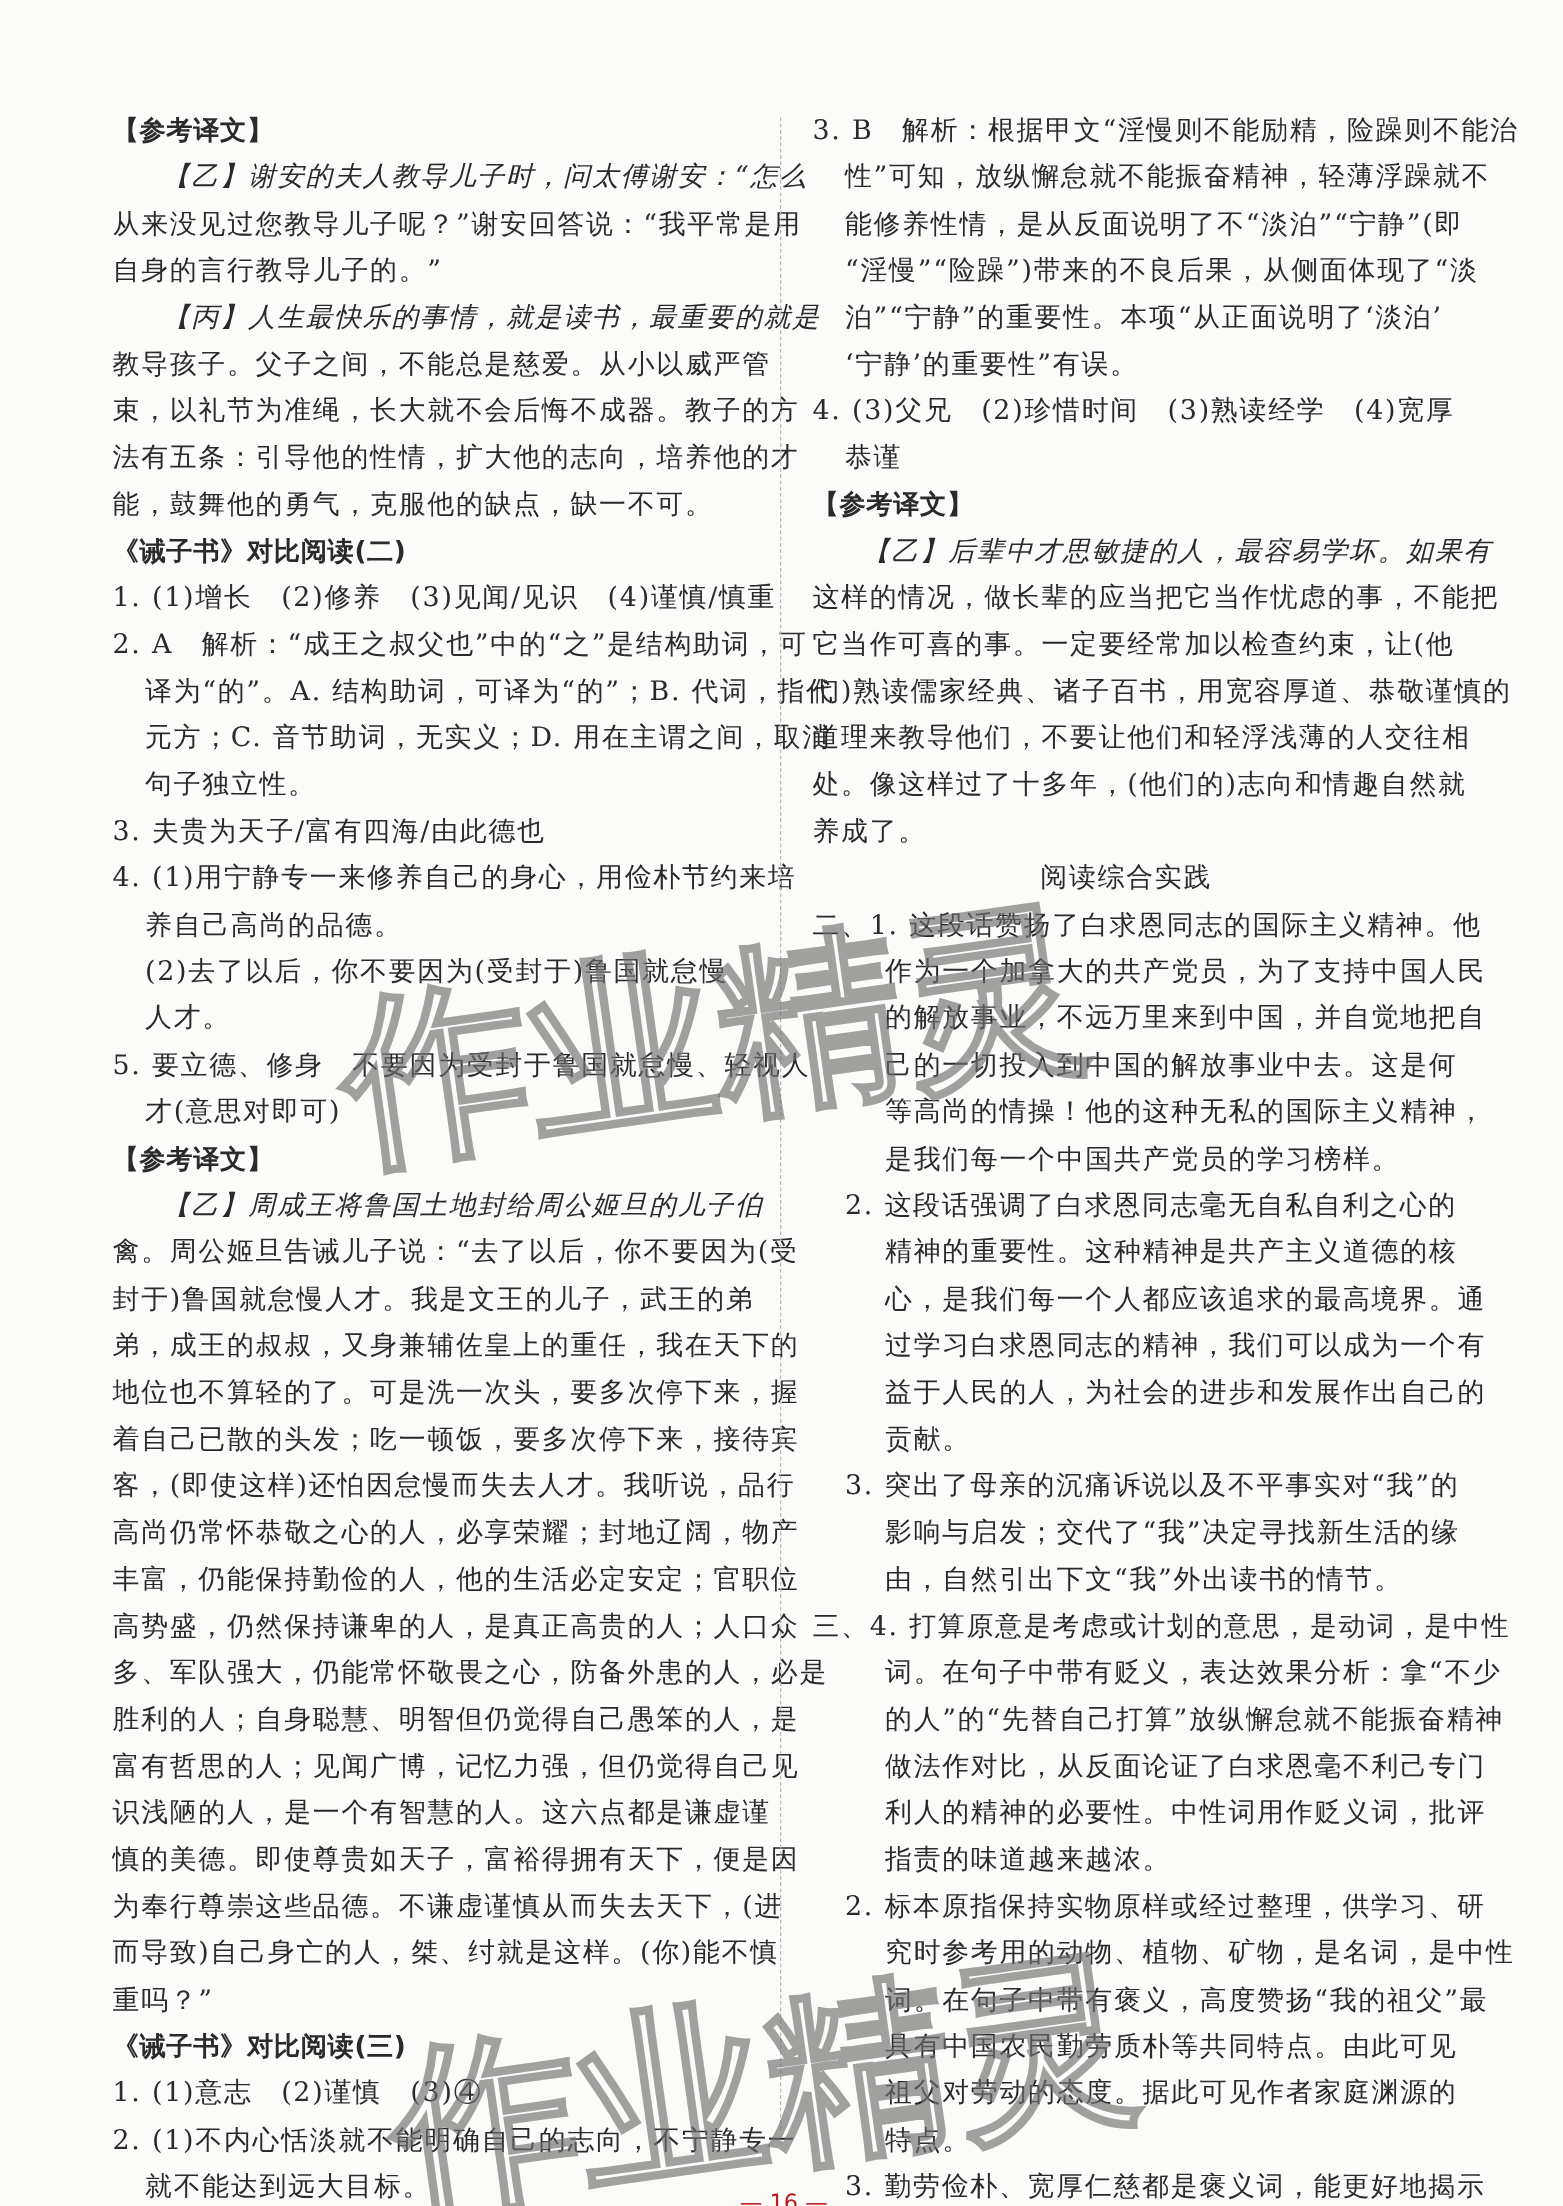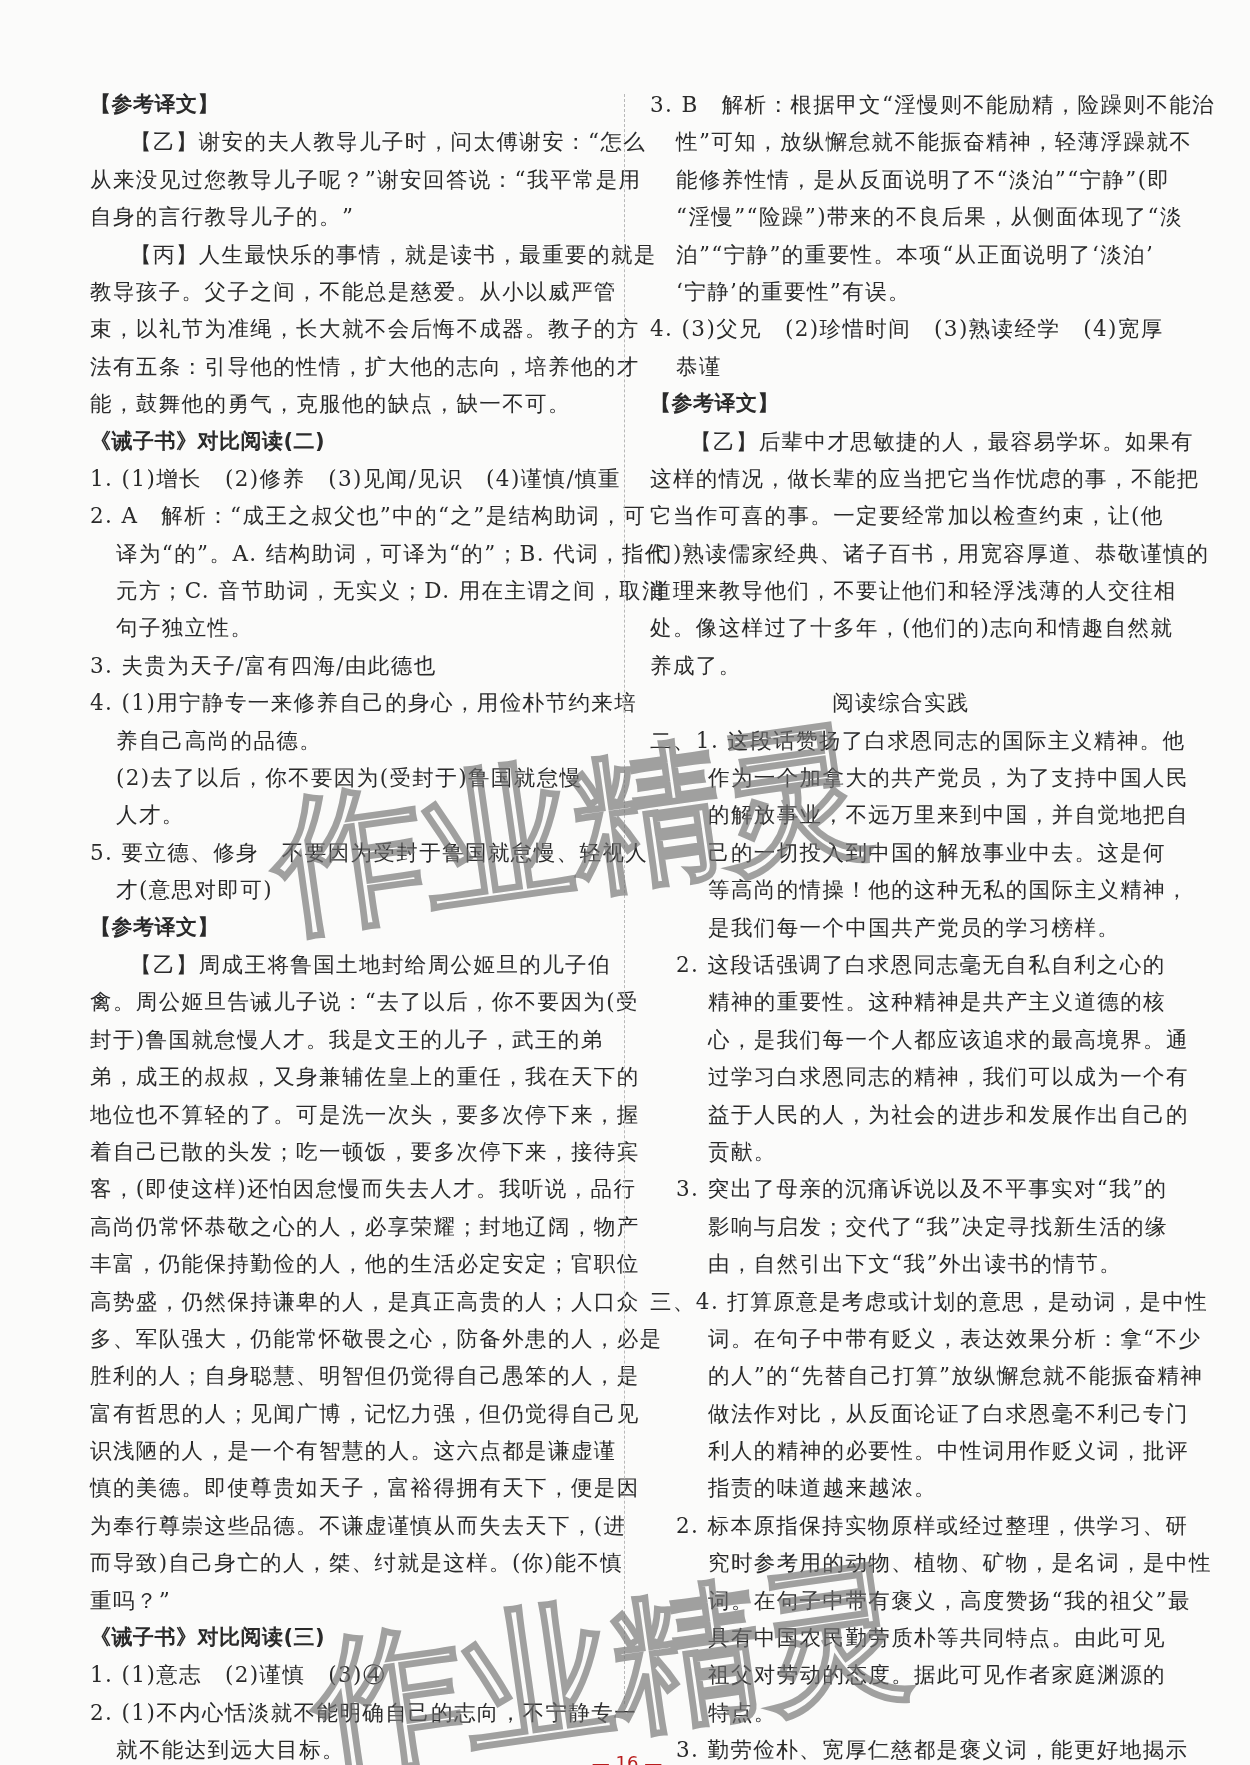--- a/index.html
+++ b/index.html
@@ -10,21 +10,21 @@
   .page { position: absolute; left: 2px; top: 0; width: 1144px; height: 1765px; margin-top: 24px; }
   .col { position: absolute; top: 62px; }
   .col.left { left: 88px; width: 510px; }
   .col.right { left: 648px; width: 522px; }
   .divider {
     position: absolute; left: 622px; top: 70px; height: 1610px; width: 0;
     border-left: 1.5px dashed #b8b8b8;
   }
   .line { font-size: 21.5px; line-height: 37.4px; height: 37.4px; white-space: nowrap; letter-spacing: 1.4px; }
   .head { font-family: "DejaVu Sans", "Liberation Sans", sans-serif; font-weight: bold; font-size: 21px; letter-spacing: 0.5px; }
-  .indent1 { padding-left: 40px; }
+  .indent1 { padding-left: 40px; font-style: italic; }
   .hang { padding-left: 26px; }
   .hang2 { padding-left: 58px; }
   .center { text-align: center; padding-right: 20px; }
   .pagenum {
     position: absolute; left: 0; width: 1250px; top: 1728px; text-align: center;
     font-family: "DejaVu Sans", "Liberation Sans", sans-serif; font-size: 18px; color: #b91c1c;
   }
   .wm {
     position: absolute; font-family: "DejaVu Sans", sans-serif; font-weight: bold;
     color: transparent; -webkit-text-stroke: 2px rgba(110,110,110,0.65);

